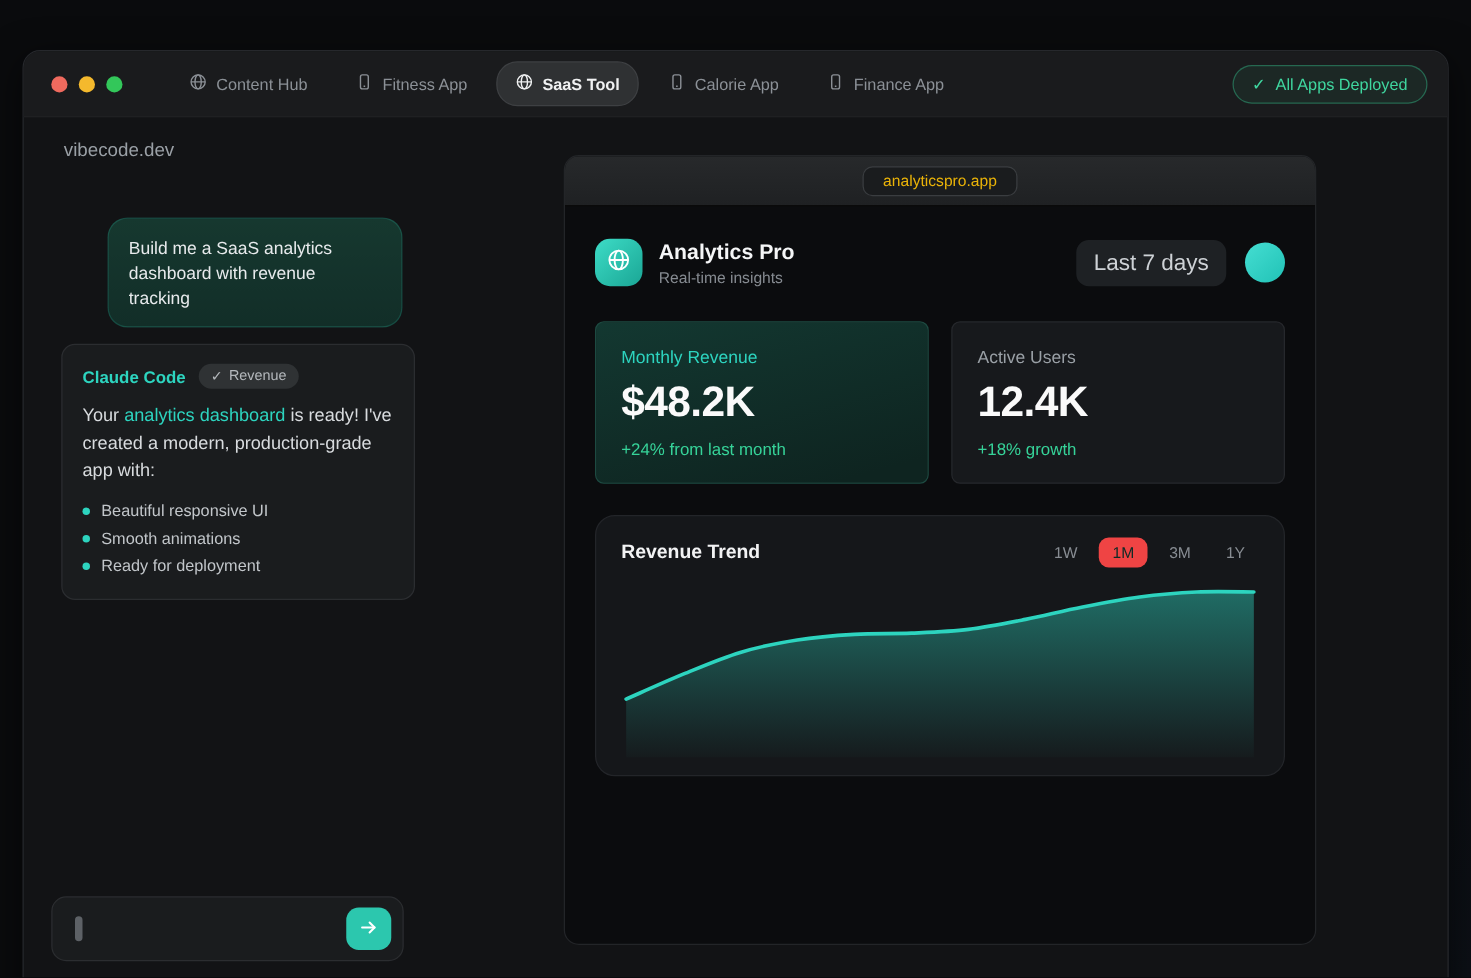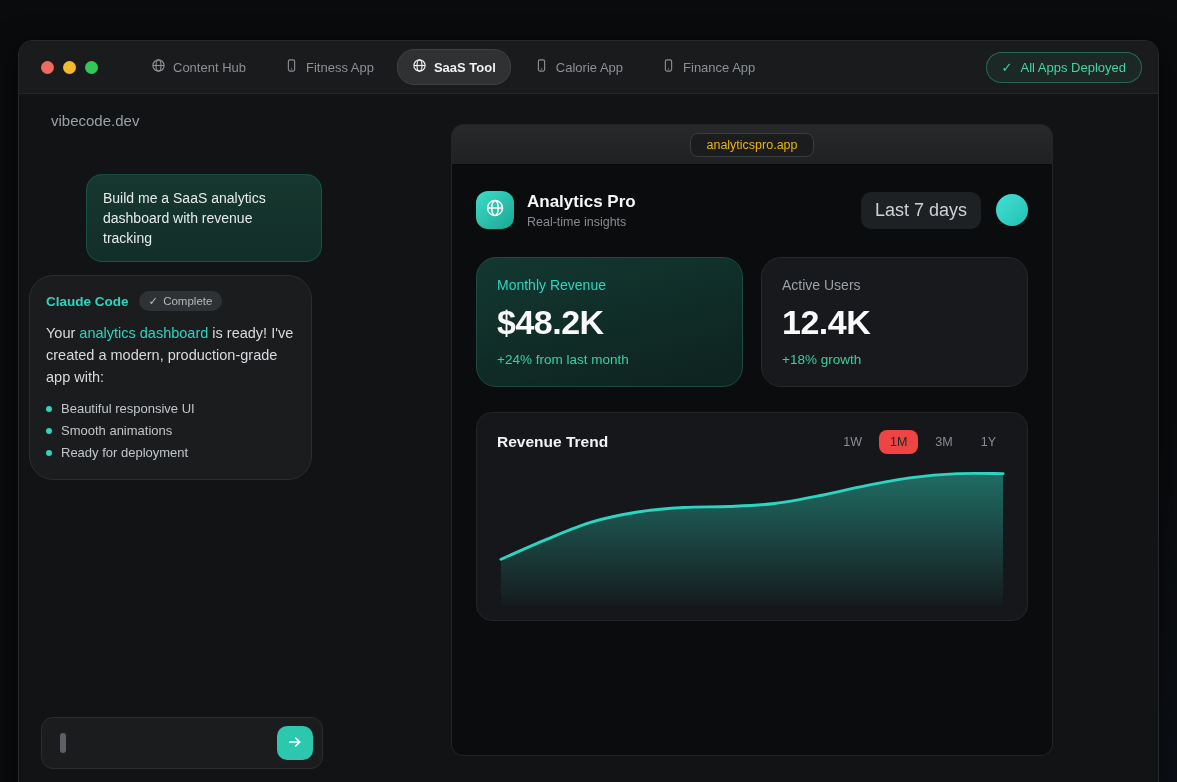--- a/index.html
+++ b/index.html
@@ -32,22 +32,22 @@
     background:rgba(54,211,153,.07); border:1px solid rgba(54,211,153,.38); color:#3fd69f; font-size:13px; }
 
   
   .win-body { position:relative; height:699px; }
 
   
   .brand { position:absolute; left:32px; top:18px; font-size:15px; color:#9aa0a6; }
   .user-bubble { position:absolute; left:67px; top:80px; width:236px; padding:13px 16px;
     background:linear-gradient(180deg,#16382f,#122e28); border:1px solid rgba(45,212,191,.18);
     border-radius:16px; color:#e7eaec; font-size:14px; line-height:20px; }
-  .claude-card { position:absolute; left:10px; top:181px; width:283px; padding:15px 16px;
-    background:#1a1c1e; border:1px solid #2b2d30; border-radius:24px; }
+  .claude-card { position:absolute; left:30px; top:181px; width:283px; padding:15px 16px;
+    background:#1a1c1e; border:1px solid #2b2d30; border-radius:11px; }
   .claude-head { display:flex; align-items:center; gap:10px; }
   .claude-name { color:#2dd4bf; font-size:13.5px; font-weight:700; }
   .complete-pill { display:flex; align-items:center; gap:5px; padding:3px 10px; border-radius:999px;
     background:#2f3234; color:#b4b8bc; font-size:11.5px; }
   .claude-text { margin-top:11px; color:#d8dbde; font-size:14.5px; line-height:22px; }
   .claude-text .hl { color:#2dd4bf; text-decoration:none; }
   .feature-list { list-style:none; margin-top:10px; }
   .feature-list li { display:flex; align-items:center; gap:9px; color:#c2c6ca; font-size:13px; line-height:22px; }
   .dot { width:6px; height:6px; border-radius:50%; background:#2dd4bf; flex:0 0 auto; }
   .chat-input { position:absolute; left:22px; top:623px; width:282px; height:52px;
@@ -72,21 +72,21 @@
   .app-icon svg { width:20px; height:20px; stroke:#fff; }
   .app-titles { margin-left:13px; }
   .app-name { color:#f5f6f7; font-size:17px; font-weight:700; }
   .app-sub { color:#868b91; font-size:12.5px; margin-top:3px; }
   .header-right { margin-left:auto; display:flex; align-items:center; gap:15px; }
   .range-pill { padding:8px 14px; background:#1e2124; border:none; border-radius:10px;
     color:#ced2d6; font-size:18px; cursor:pointer; }
   .avatar { width:32px; height:32px; border-radius:50%; background:linear-gradient(135deg,#45ded2,#21c2b6); }
 
   .stats-row { display:flex; gap:18px; margin-top:28px; }
-  .stat-card { flex:1; height:130px; border-radius:20px; padding:19px 20px;
+  .stat-card { flex:1; height:130px; border-radius:7px; padding:19px 20px;
     display:flex; flex-direction:column; justify-content:space-between; }
   .stat-card.highlight { background:linear-gradient(165deg,#133831 0%,#0e2420 90%); border:1px solid #1d4a41; }
   .stat-card.plain { background:#17191c; border:1px solid #26282c; }
   .stat-label { font-size:14px; }
   .stat-card.highlight .stat-label { color:#2dd4bf; }
   .stat-card.plain .stat-label { color:#9aa0a6; }
   .stat-value { color:#fafafa; font-size:34px; font-weight:800; letter-spacing:-0.5px; }
   .stat-delta { color:#36d399; font-size:13.5px; }
 
   .chart-card { margin-top:25px; background:#15171a; border:1px solid #232529; border-radius:16px; padding:17px 20px 14px; }
@@ -162,21 +162,21 @@
 
       <div class="user-bubble">
         <span>Build me a SaaS analytics dashboard with revenue tracking</span>
       </div>
 
       <div class="claude-card">
         <div class="claude-head">
           <span class="claude-name">Claude Code</span>
           <span class="complete-pill">
             <span>✓</span>
-            <span>Complete</span>
+            <span>Revenue</span>
           </span>
         </div>
         <p class="claude-text">
           <span>Your </span><a href="#" class="hl">analytics dashboard</a><span> is ready! I've created a modern, production-grade app with:</span>
         </p>
         <ul class="feature-list">
           <li>
               <span class="dot"></span>
               <span>Beautiful responsive UI</span>
             </li>

